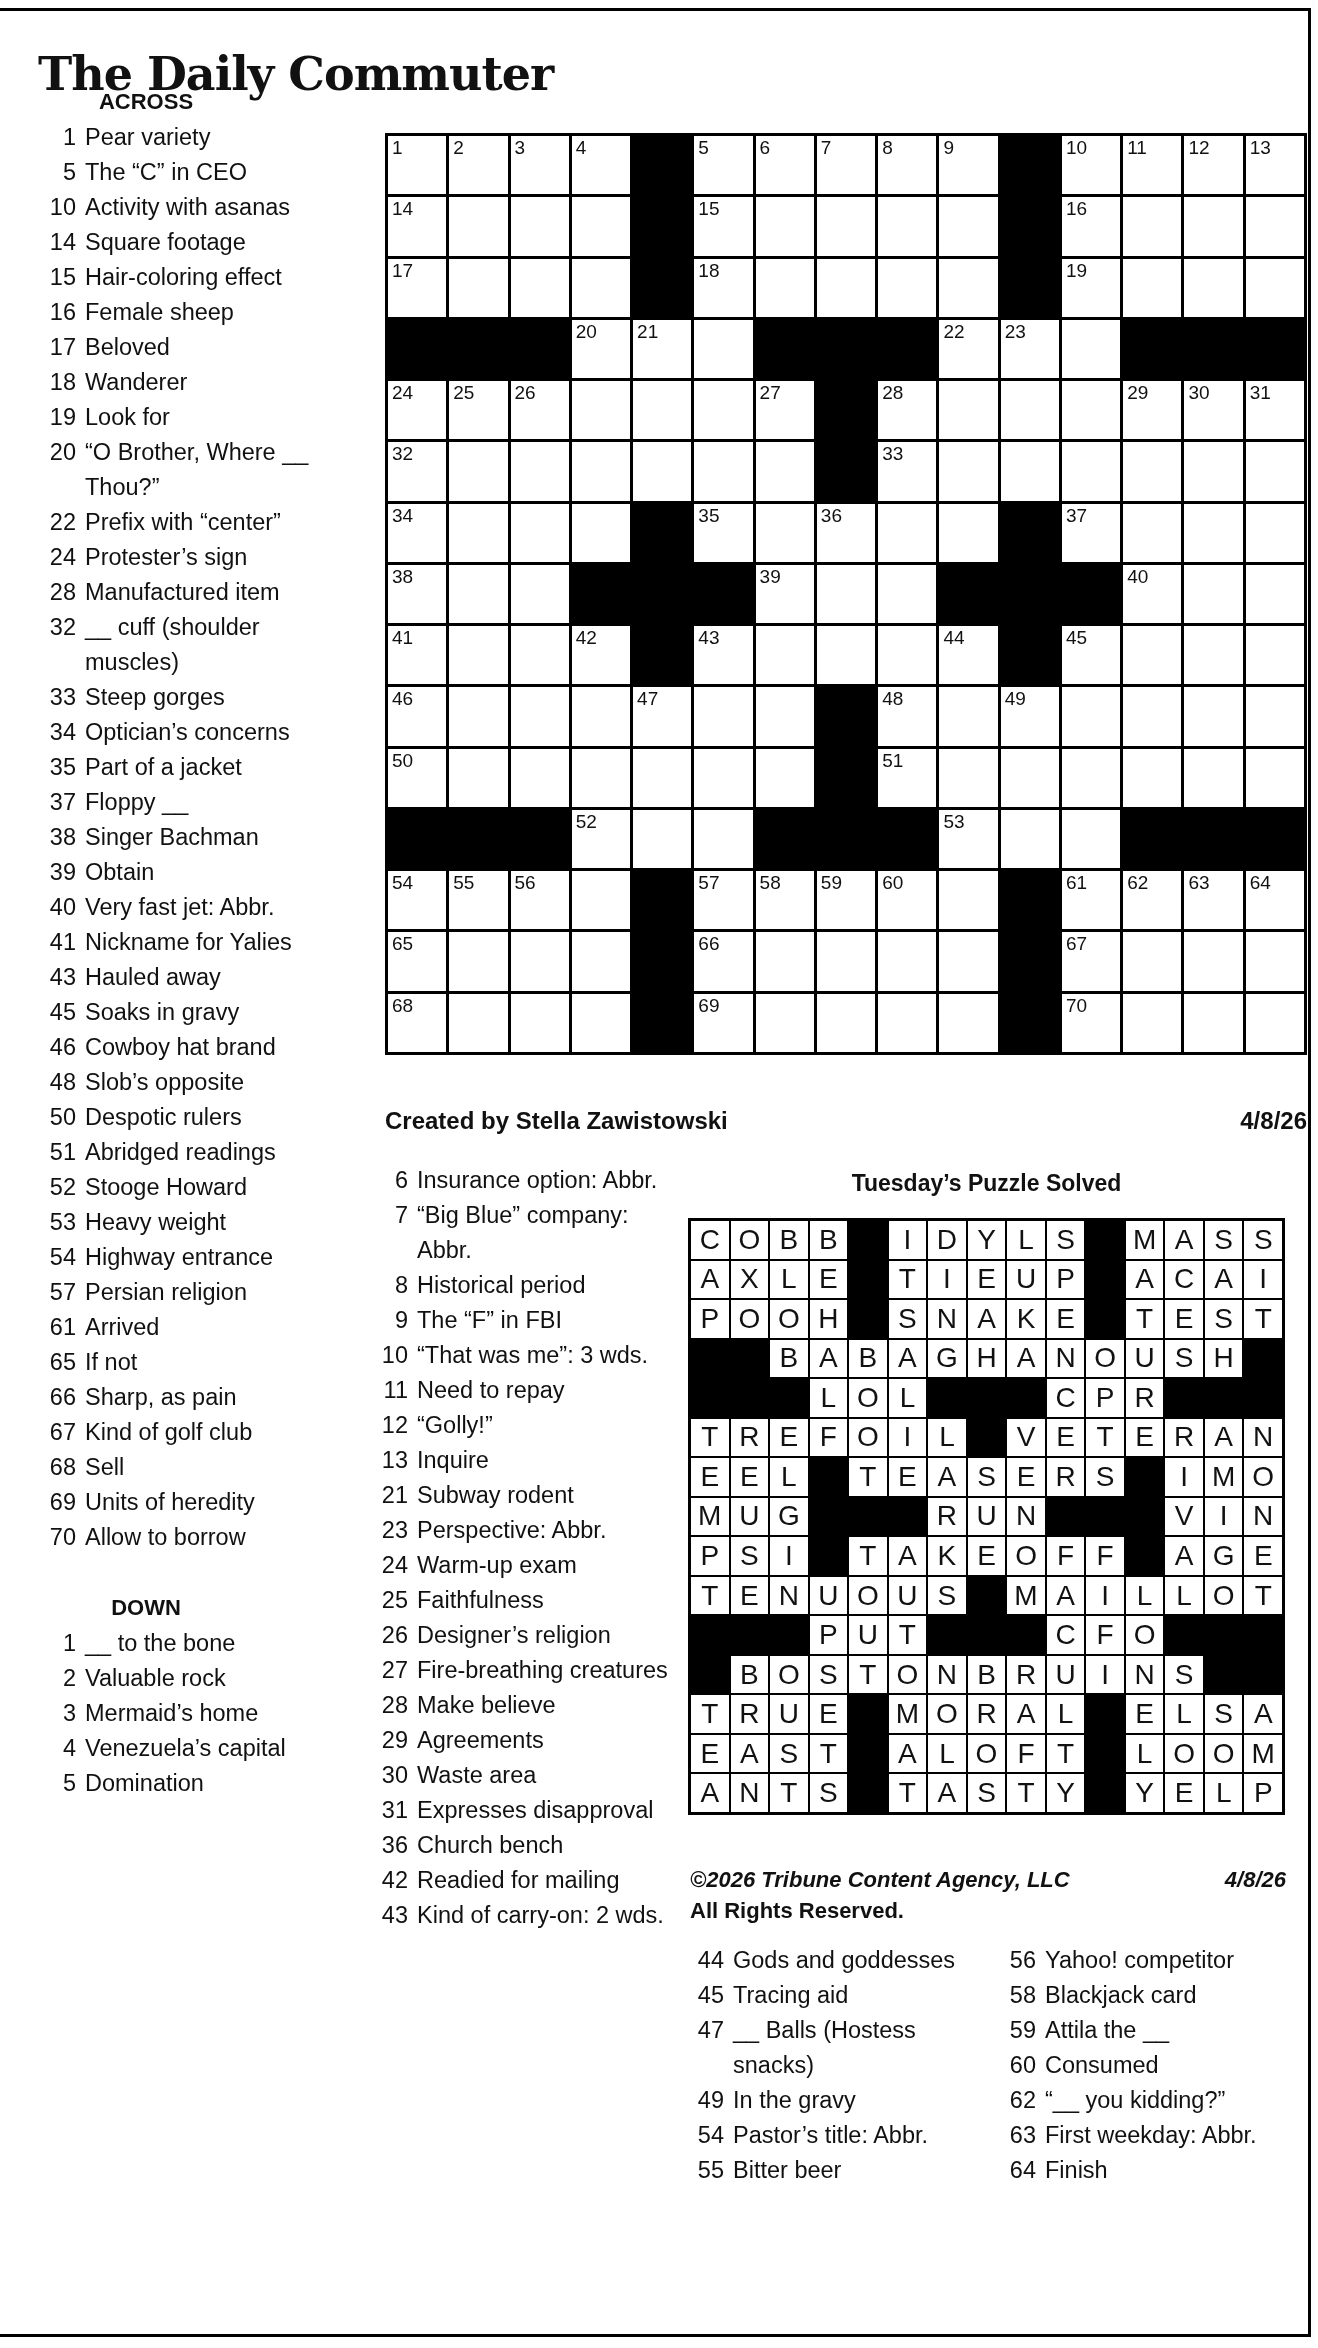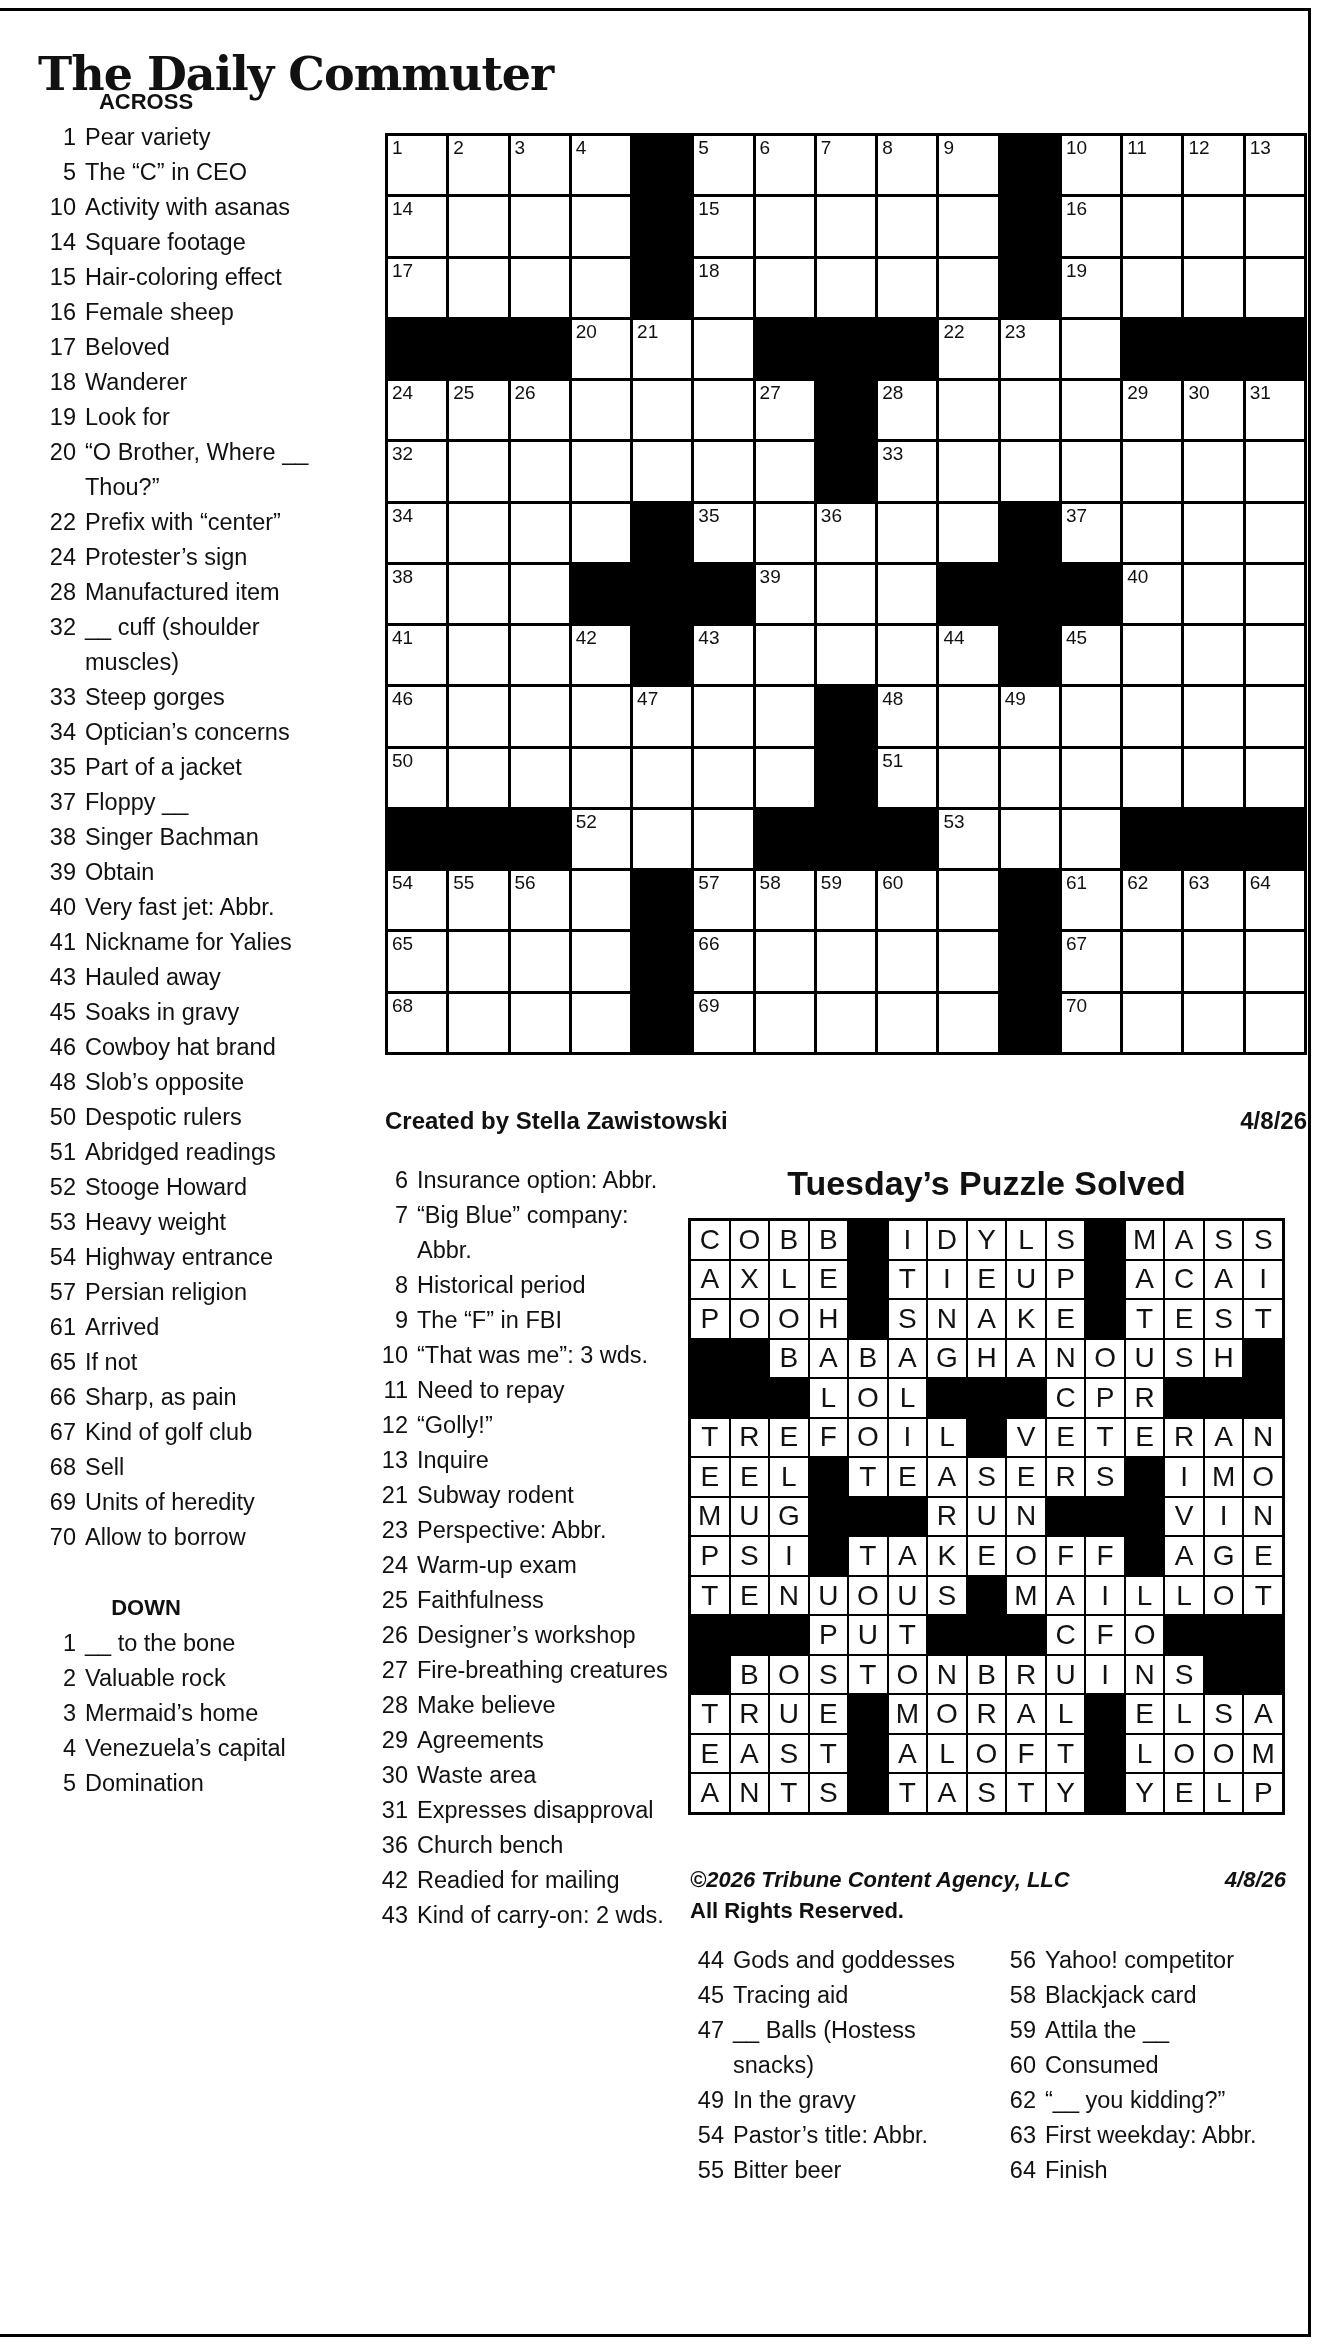--- a/index.html
+++ b/index.html
@@ -60,21 +60,21 @@
            font-size:28px; }
   .scell.black { background:#000; }
 
   #byline-row {
     position:absolute; left:385px; top:1108px; width:922px;
     display:flex; justify-content:space-between;
     font-weight:bold; font-size:24px; line-height:26px;gap:20px;
   }
   #solved-title {
     position:absolute; left:688px; top:1168px; width:597px;
-    text-align:center; font-weight:bold; font-size:34px; line-height:30px;
+    text-align:center; font-weight:bold; font-size:23px; line-height:30px;
   }
   #copyright {
     position:absolute; left:690px; top:1864px; width:596px;
     font-weight:bold; font-size:22px; line-height:31px;
   }
   #copyright .row1 { display:flex; justify-content:space-between;font-style:italic; }
 </style>
 </head>
 <body>
 
@@ -687,21 +687,21 @@
       <div class="clue">
         <span class="num">24</span>
         <span class="txt">Warm-up exam</span>
       </div>
       <div class="clue">
         <span class="num">25</span>
         <span class="txt">Faithfulness</span>
       </div>
       <div class="clue">
         <span class="num">26</span>
-        <span class="txt">Designer’s workshop</span>
+        <span class="txt">Designer’s religion</span>
       </div>
       <div class="clue">
         <span class="num">27</span>
         <span class="txt">Fire-breathing creatures</span>
       </div>
       <div class="clue">
         <span class="num">28</span>
         <span class="txt">Make believe</span>
       </div>
       <div class="clue">

